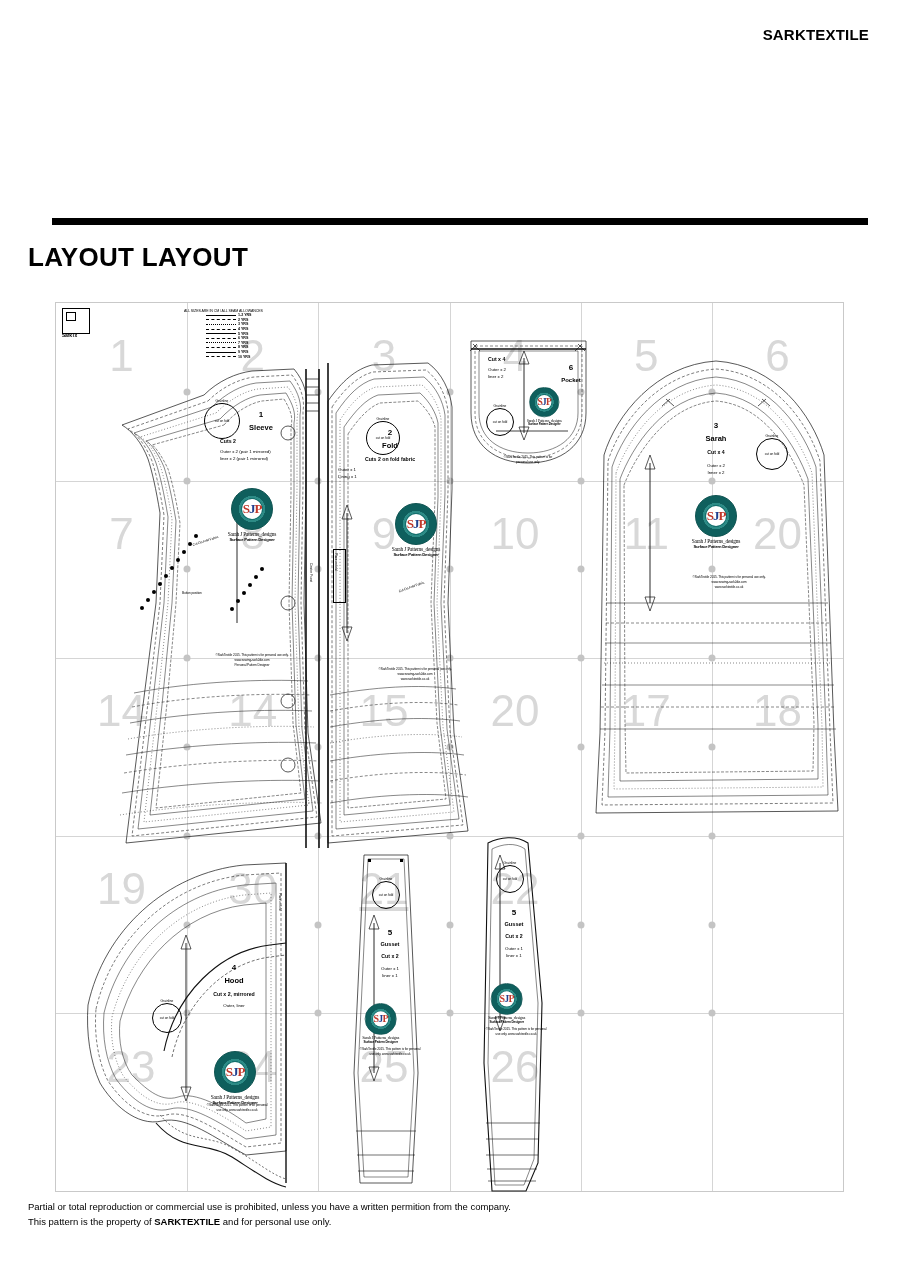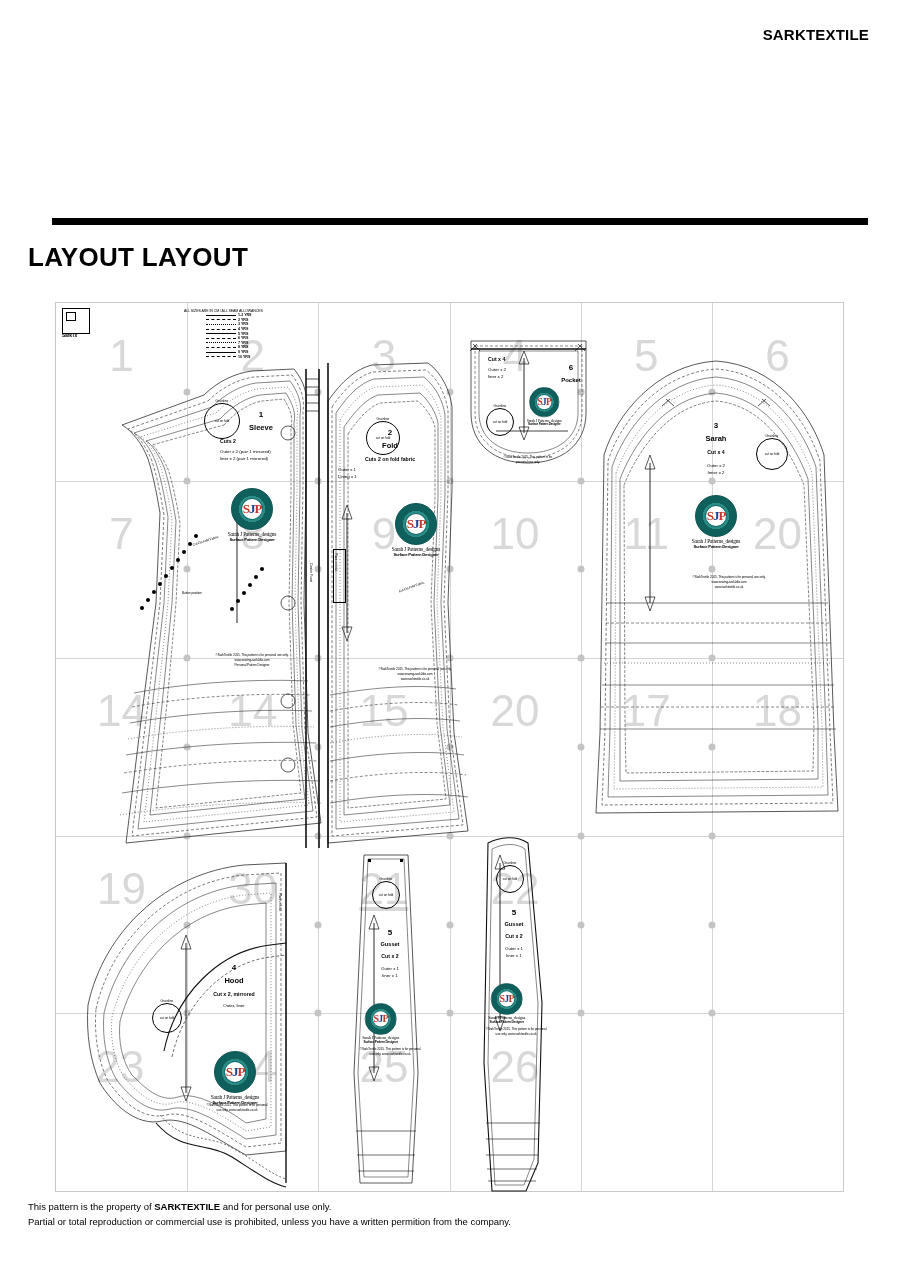--- a/index.html
+++ b/index.html
@@ -201,21 +201,21 @@
       <div class="page-num" style="left: 65.5833px; top: 408.48px;">14</div>
       <div class="page-num" style="left: 196.75px; top: 408.48px;">14</div>
       <div class="page-num" style="left: 327.917px; top: 408.48px;">15</div>
       <div class="page-num" style="left: 459.083px; top: 408.48px;">20</div>
       <div class="page-num" style="left: 590.25px; top: 408.48px;">17</div>
       <div class="page-num" style="left: 721.417px; top: 408.48px;">18</div>
       <div class="page-num" style="left: 65.5833px; top: 586.08px;">19</div>
       <div class="page-num" style="left: 196.75px; top: 586.08px;">30</div>
       <div class="page-num" style="left: 327.917px; top: 586.08px; text-decoration: underline;">21</div>
       <div class="page-num" style="left: 459.083px; top: 586.08px;">22</div>
-      <div class="page-num" style="left: 64px; top: 763.68px;">23</div>
+      <div class="page-num" style="left: 75px; top: 763.68px;">23</div>
       <div class="page-num" style="left: 196.75px; top: 763.68px;">24</div>
       <div class="page-num" style="left: 327.917px; top: 763.68px;">25</div>
       <div class="page-num" style="left: 459.083px; top: 763.68px;">26</div>
     </div>
 
   <div id="corner-box"></div>
   <div id="corner-box-label">SarkTx</div>
 
   <div id="legend">
     <div id="legend-title">ALL SIZES ARE IN CM / ALL SEAM ALLOWANCES</div>
@@ -634,17 +634,17 @@
       </div>
       <div class="logo-name">Sarah J Patterns_designs</div>
       <div class="logo-sub">Surface Pattern Designer</div>
     </div>
     <div class="copy-note" style="left:420px;top:724px;width:80px;white-space:pre-line;">©SarkTextile 2015. This pattern is for personal
 use only. www.sarktextile.co.uk</div>
   </div>
 </div>
 
 <div id="footer">
+  <div>Partial or total reproduction or commercial use is prohibited, unless you have a written permition from the company.</div>
   <div>
     <span>This pattern is the property of </span><b>SARKTEXTILE</b><span> and for personal use only.</span>
   </div>
-  <div>Partial or total reproduction or commercial use is prohibited, unless you have a written permition from the company.</div>
 </div>
 
 </body></html>

